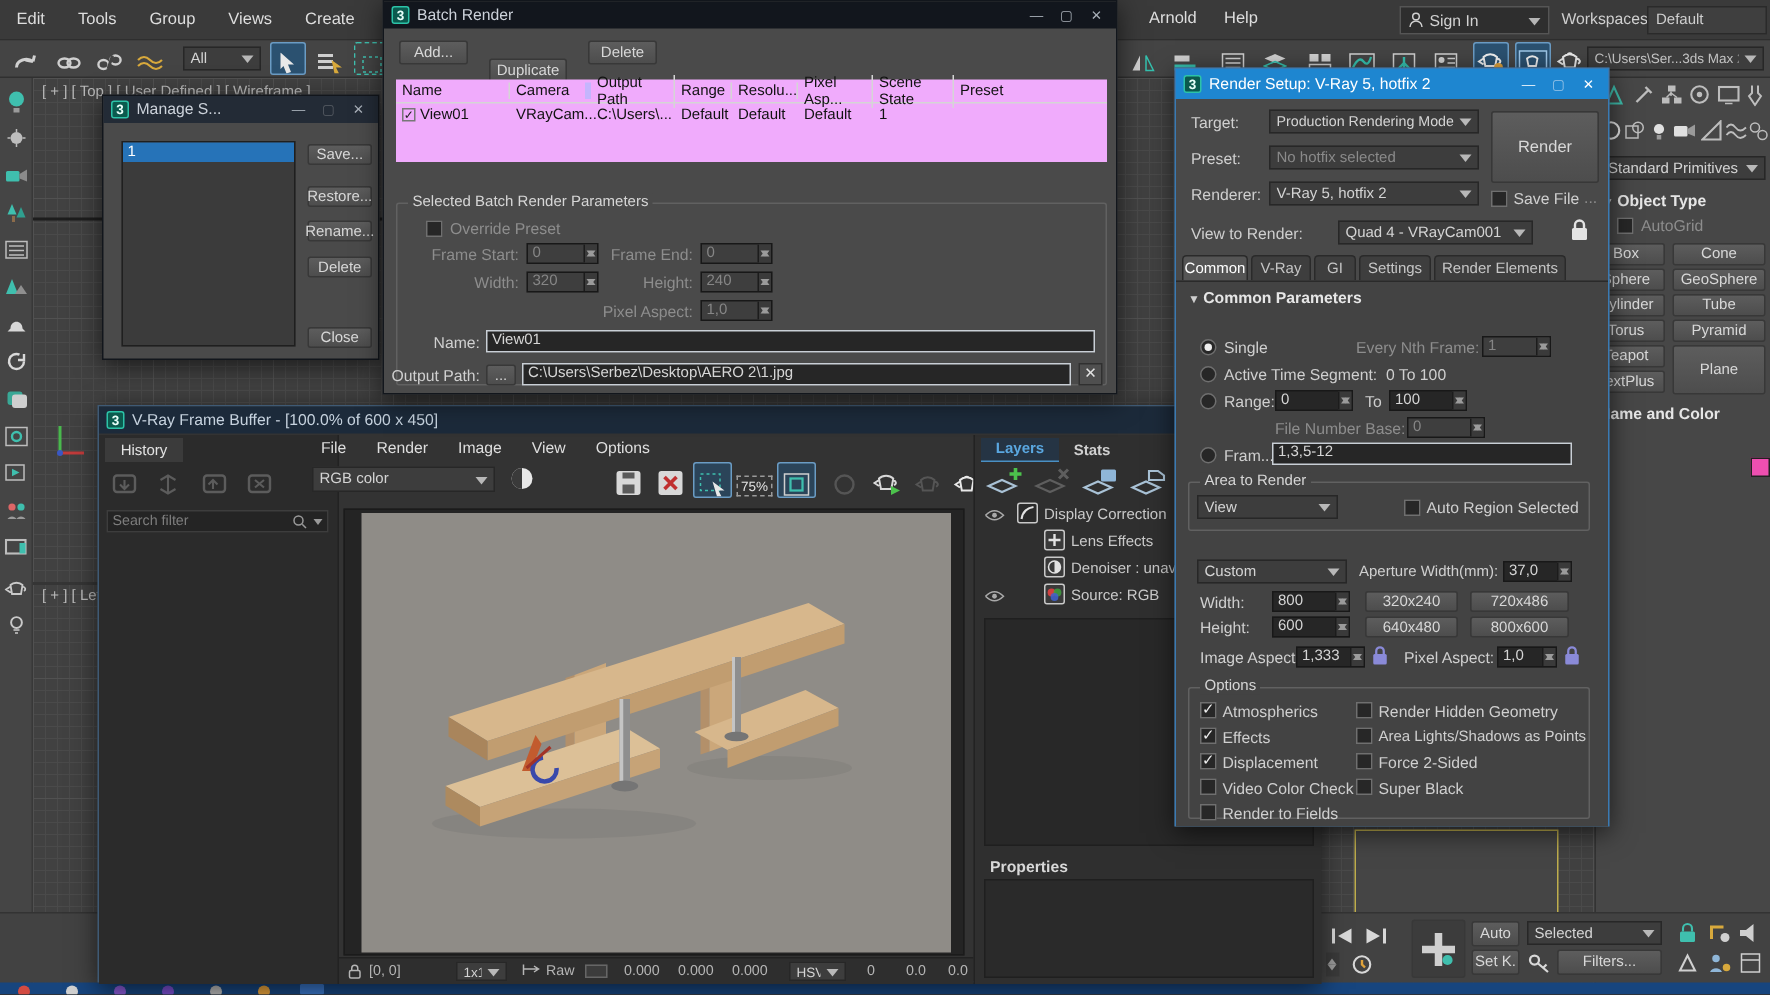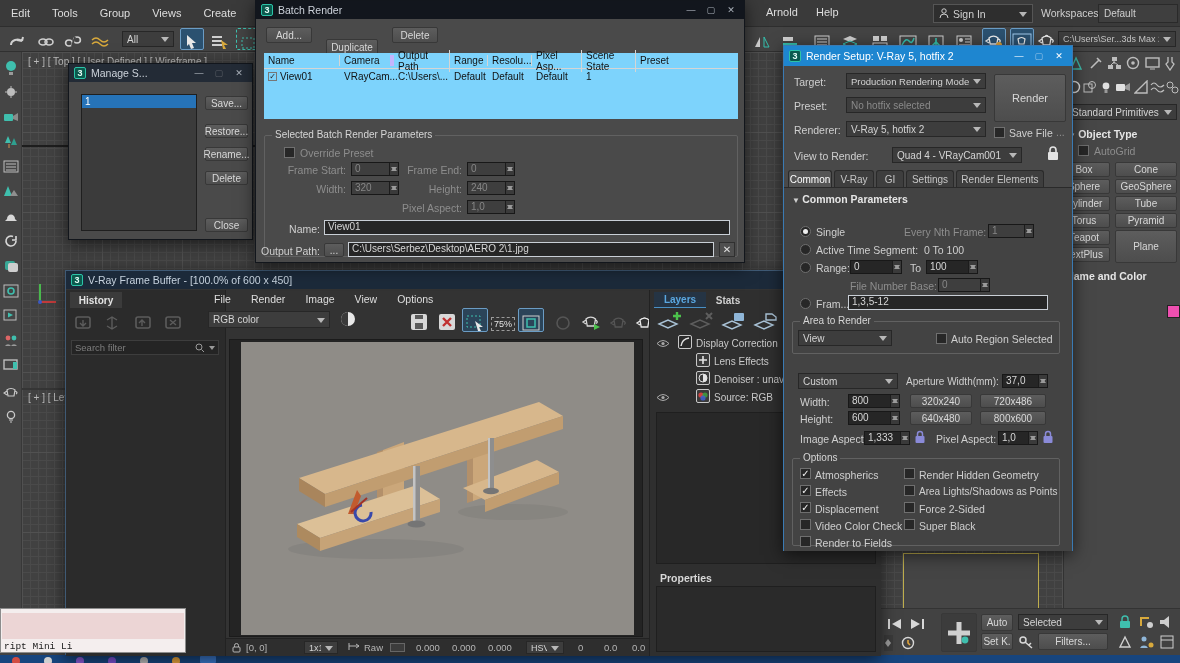--- a/index.html
+++ b/index.html
@@ -480,34 +480,30 @@
   <div class="abs" style="left:0;top:655px;width:1180px;height:8px;background:#17457e">
     <div class="abs" style="left:12px;top:2px;width:8px;height:8px;border-radius:50%;background:#d34b42"></div>
     <div class="abs" style="left:44px;top:2px;width:8px;height:8px;border-radius:50%;background:#d0d0d0"></div>
     <div class="abs" style="left:76px;top:2px;width:8px;height:8px;border-radius:50%;background:#8a5bd6"></div>
     <div class="abs" style="left:108px;top:2px;width:8px;height:8px;border-radius:50%;background:#7a4fd0"></div>
     <div class="abs" style="left:140px;top:2px;width:8px;height:8px;border-radius:50%;background:#b9b9b9"></div>
     <div class="abs" style="left:172px;top:2px;width:8px;height:8px;border-radius:50%;background:#e8a33d"></div>
     <div class="abs" style="left:200px;top:1px;width:16px;height:7px;background:#3a76c8;border-radius:1px"></div>
   </div>
 
-  <div class="abs" style="left:0;top:608px;width:186px;height:45px;background:#f4eeee;border:1px solid #8c8c8c;z-index:60">
-    <div class="abs" style="left:1px;top:4px;width:182px;height:26px;background:#ecd5d5"></div>
-    <span class="abs" style="left:3px;top:32px;font-family:'Liberation Mono',monospace;font-size:9.5px;color:#222">ript Mini Li</span>
-  </div>
 
   <div class="win" style="left:65px;top:270px;width:815px;height:385px;background:#333;border-color:#3f5a75;z-index:10">
     <div class="tbar" style="background:#1c2a3a">
       <span class="logo3">3</span>
       <span style="color:#c6d2de">V-Ray Frame Buffer - [100.0% of 600 x 450]</span>
     </div>
 
     <div class="abs" style="left:0;top:19px;width:160px;height:366px;background:#2b2b2b;border-right:1px solid #222">
       <div class="abs flex" style="left:4px;top:2px;width:52px;height:16px;background:#3b3b3b;justify-content:center">
-          <span style="font-weight:bold;font-size:10px;color:#e3e3e3">History</span>
+          <span style="font-weight:normal;font-size:10px;color:#e3e3e3">History</span>
         </div>
       <div class="abs" style="left:8px;top:24px">
           <svg width="22" height="18">
             <rect x="2" y="3" width="14" height="11" rx="2" fill="none" stroke="#5c5c5c" stroke-width="1.6"></rect>
             <path d="M9 6v6M6 9l3 3 3-3" stroke="#5c5c5c" stroke-width="1.4" fill="none"></path>
           </svg>
         </div>
       <div class="abs" style="left:38px;top:24px">
           <svg width="22" height="18">
             <path d="M8 3v12M3 6l5-3 5 3M3 12l5 3 5-3" stroke="#5c5c5c" stroke-width="1.4" fill="none"></path>
@@ -778,21 +774,21 @@
       <span>Batch Render</span>
       <span class="wbs">
           <span class="wb min"></span>
           <span class="wb max"></span>
           <span class="wb cls"></span>
         </span>
     </div>
     <div class="btn abs" style="left:10px;top:26px;width:46px;height:16px">Add...</div>
     <div class="btn abs" style="left:70px;top:38px;width:52px;height:16px">Duplicate</div>
     <div class="btn abs" style="left:136px;top:26px;width:46px;height:16px">Delete</div>
-    <div class="abs" style="left:8px;top:52px;width:474px;height:66px;background:#7dd3fc;color:#111;font-size:10px">
+    <div class="abs" style="left:8px;top:52px;width:474px;height:55px;background:#f0abfc;color:#111;font-size:10px">
       <div class="flex" style="height:16px;border-bottom:1px solid #d5d5d5">
         <span style="width:76px;padding:0 4px;border-right:1px solid #d5d5d5">Name</span>
         <span style="width:54px;padding:0 4px;border-right:4px solid #c4b5fd">Camera</span>
         <span style="width:56px;padding:0 4px;border-right:1px solid #d5d5d5">Output Path</span>
         <span style="width:38px;padding:0 4px;border-right:1px solid #d5d5d5">Range</span>
         <span style="width:44px;padding:0 4px;border-right:1px solid #d5d5d5">Resolu...</span>
         <span style="width:50px;padding:0 4px;border-right:1px solid #d5d5d5">Pixel Asp...</span>
         <span style="width:54px;padding:0 4px;border-right:1px solid #d5d5d5">Scene State</span>
         <span style="flex:1;padding:0 4px">Preset</span>
       </div>

